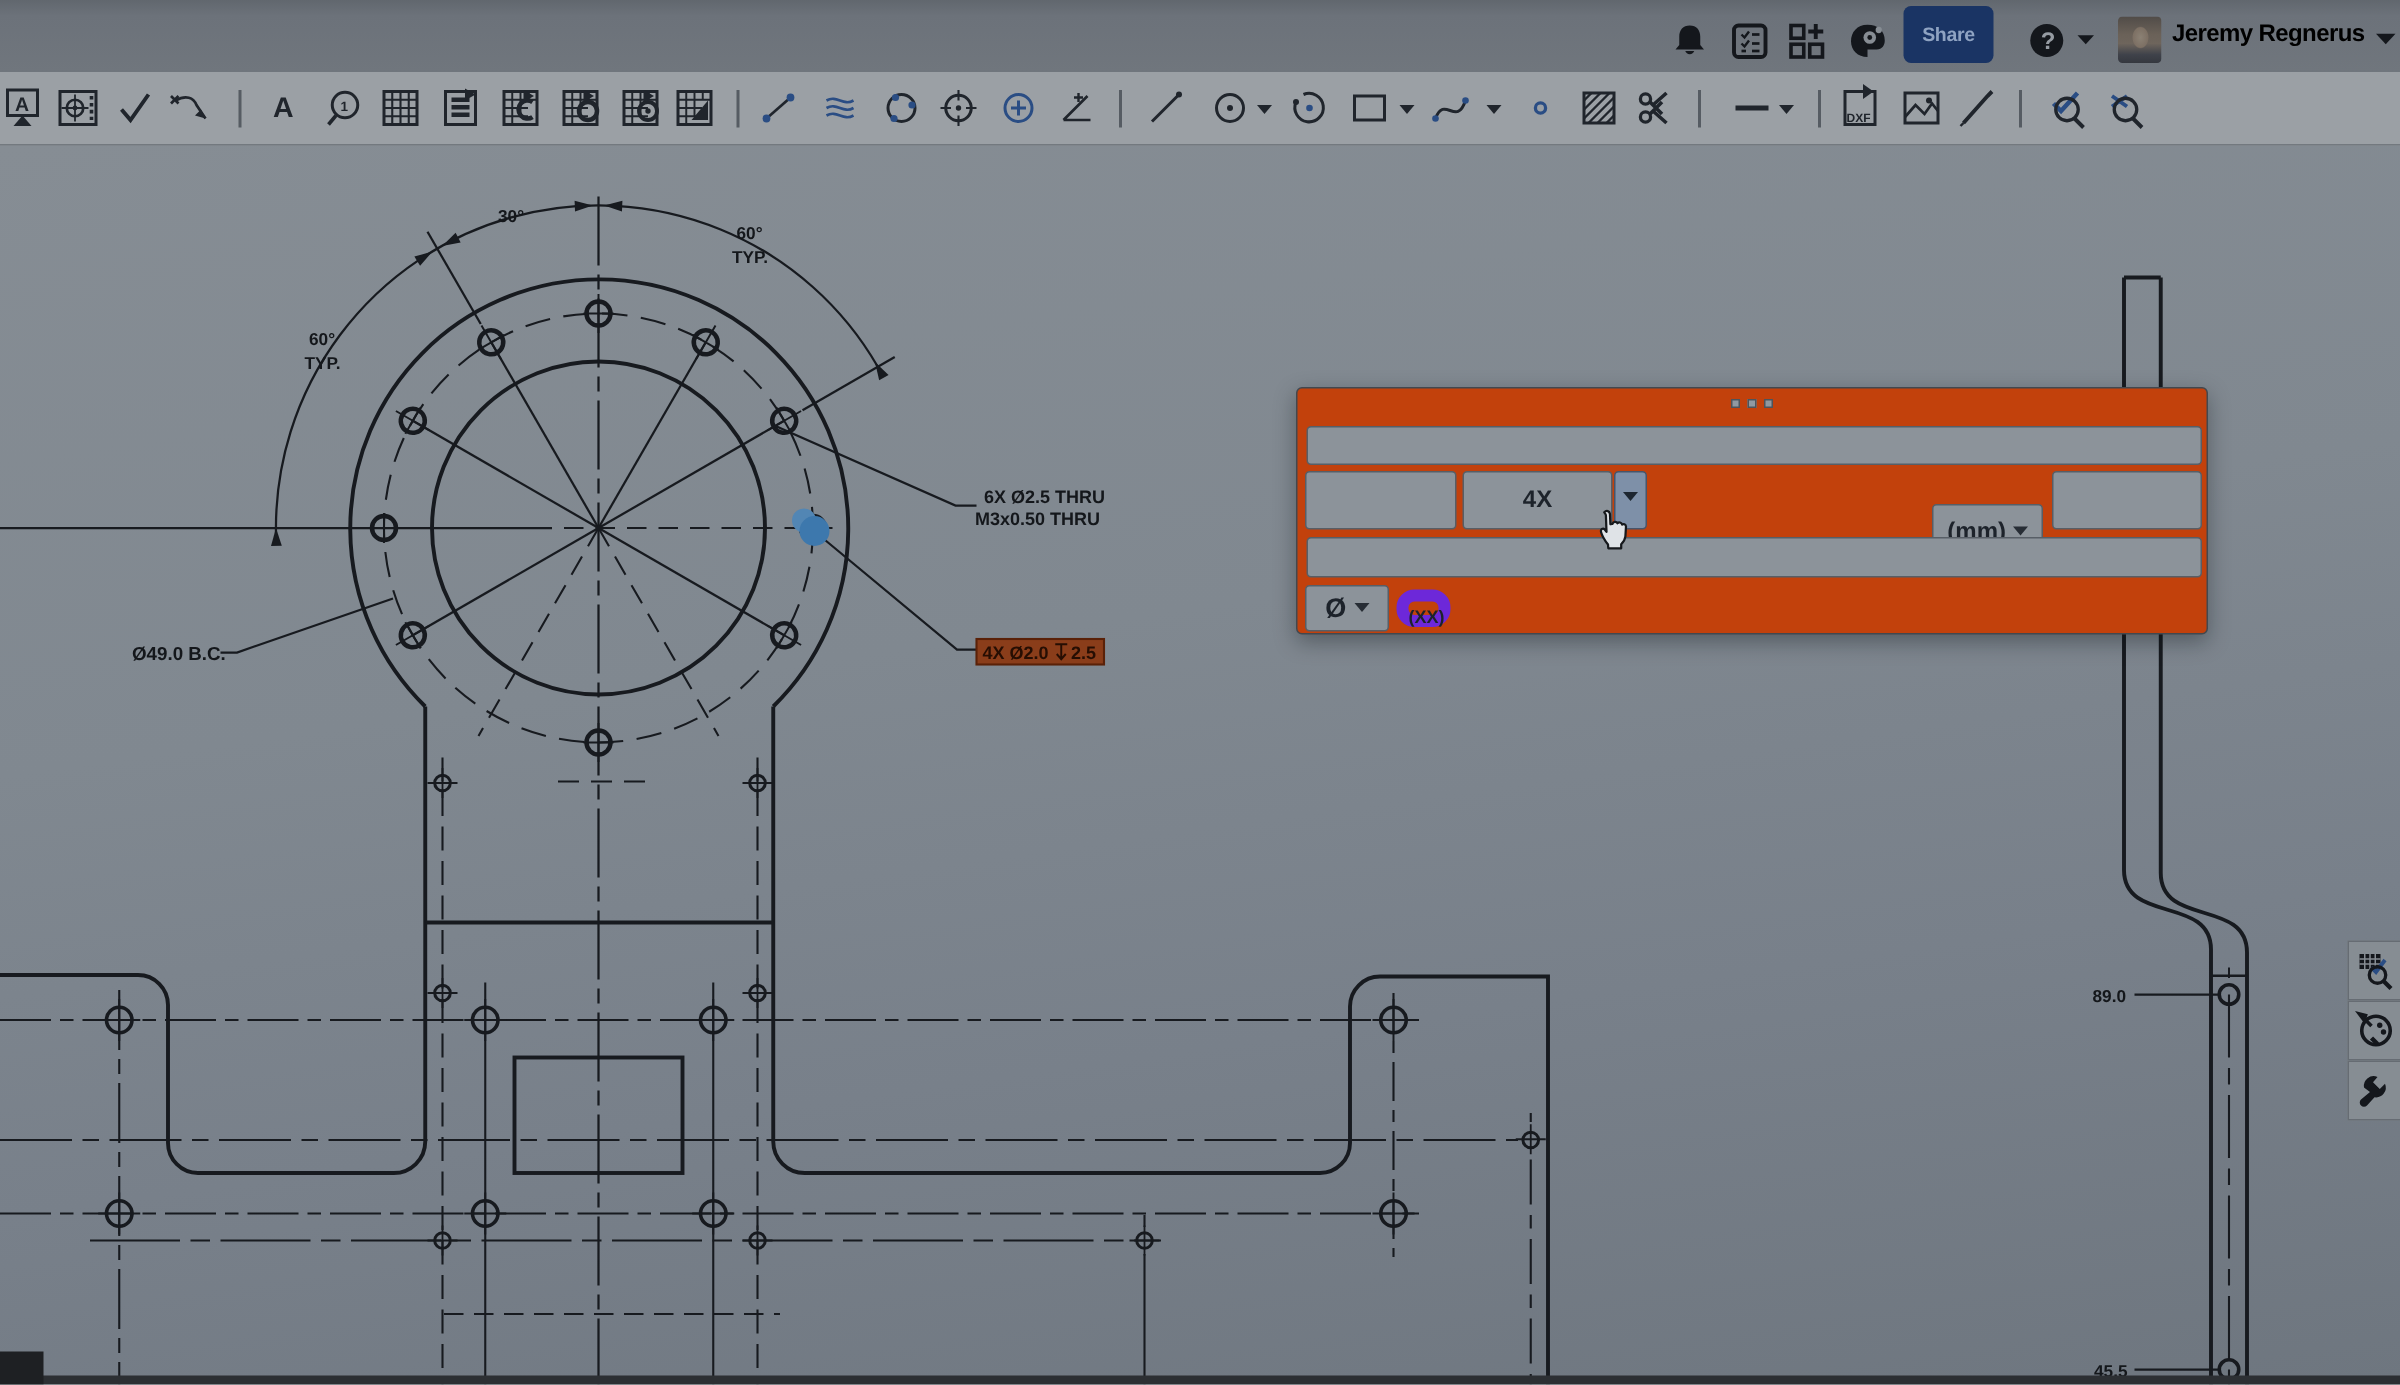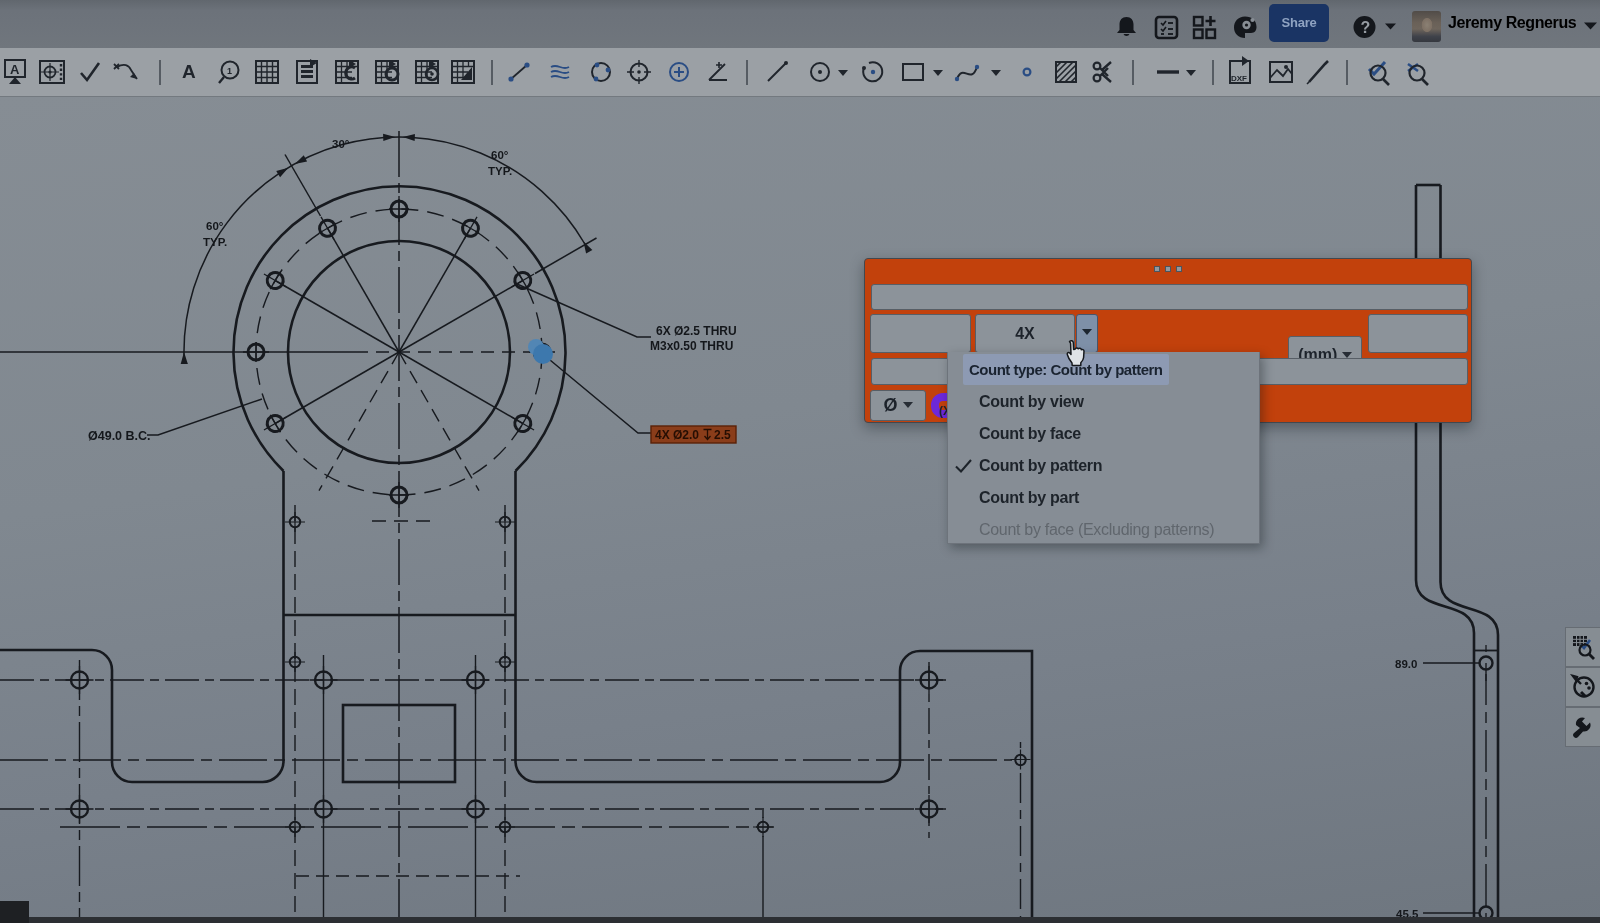--- a/index.html
+++ b/index.html
@@ -215,32 +215,20 @@
     <div class="fld" style="left:5px; top:55px; width:101px; height:39px;"></div>
     <div class="fld dtxt" style="left:110px; top:55px; width:100px; height:39px; font-size:16px; text-align:center; line-height:37px;">4X</div>
     <div class="fld" style="left:211px; top:55px; width:22px; height:39px; background:#7e90a8; border-color:#47556b; text-align:center; line-height:36px;"><span class="tri" style="border-top-color:#1d2630; margin-bottom:3px;"></span></div>
     <div class="fld dtxt" style="left:423px; top:55px; width:74px; height:39px; font-size:16px; text-align:center; line-height:36px;margin-top:22px;">(mm) <span class="tri" style="margin-bottom:2px;"></span></div>
     <div class="fld" style="left:503px; top:55px; width:100px; height:39px;"></div>
     <div class="fld" style="left:6px; top:99px; width:597px; height:27px;"></div>
     <div class="fld dtxt" style="left:5px; top:131px; width:56px; height:31px; font-size:18px; text-align:center; line-height:28px;">Ø <span class="tri" style="margin-bottom:3px;"></span></div>
     <div class="abs" style="left:66px; top:134px; width:36px; height:25px; border:8px solid #6d28d9; border-radius:12px; color:#1d232b; font-size:12px; font-weight:700; text-align:center; line-height:21px;">(XX)</div>
   </div>
 
-  <div id="popup">
-    <div class="abs" style="left:15px; top:2px; width:206px; height:31px; background:#8d9ab3; border-radius:2px;"></div>
-    <div class="pitem" style="left:21px; top:2px; color:#1a2330; letter-spacing:-0.5px; font-size:15px;">Count type: Count by pattern</div>
-    <div class="pitem" style="top:34px;">Count by view</div>
-    <div class="pitem" style="top:66px;">Count by face</div>
-    <div class="pitem" style="top:98px;">Count by pattern</div>
-    <svg class="abs" style="left:6px; top:106px;" width="20" height="16" viewBox="0 0 20 16">
-        <path d="M2 8.5 L7 13.5 L17 2" stroke="#1d232a" stroke-width="2.1" fill="none"></path>
-      </svg>
-    <div class="pitem" style="top:130px;">Count by part</div>
-    <div class="pitem" style="top:162px; color:#60666d; font-weight:500;">Count by face (Excluding patterns)</div>
-  </div>
 
   <svg class="abs" style="left:1060px; top:339px;" width="28" height="34" viewBox="0 0 28 34">
     <path d="M9.5 2.5 C11 1 13 1.6 13.3 3.6 L13.6 10.5 L15 10.2 C15.6 8.6 17.6 8.5 18.3 9.8 C19.2 8.9 21 9.2 21.4 10.7 C22.3 10 23.9 10.6 24 12 L23.6 18.5 C23.4 21 22.3 22.3 20.8 23.8 L20.8 26.5 L12.2 26.5 L12 24 C10 21.5 8.2 19 7.3 15.5 C6.9 13.8 8.6 12.8 9.8 14 L11 15.5 L10.6 4.5 C10.5 3.6 9.8 3.2 9.5 2.5 Z" fill="#dfe3e7" stroke="#16191d" stroke-width="1.5" stroke-linejoin="round"></path>
   </svg>
 
   <div class="rbtn" style="top:627px;"></div>
   <div class="rbtn" style="top:667px;"></div>
   <div class="rbtn" style="top:707px;"></div>
   <svg class="abs" style="left:1565px; top:627px;" width="35" height="120" viewBox="0 0 35 120">
 <g transform="translate(8 9)">

